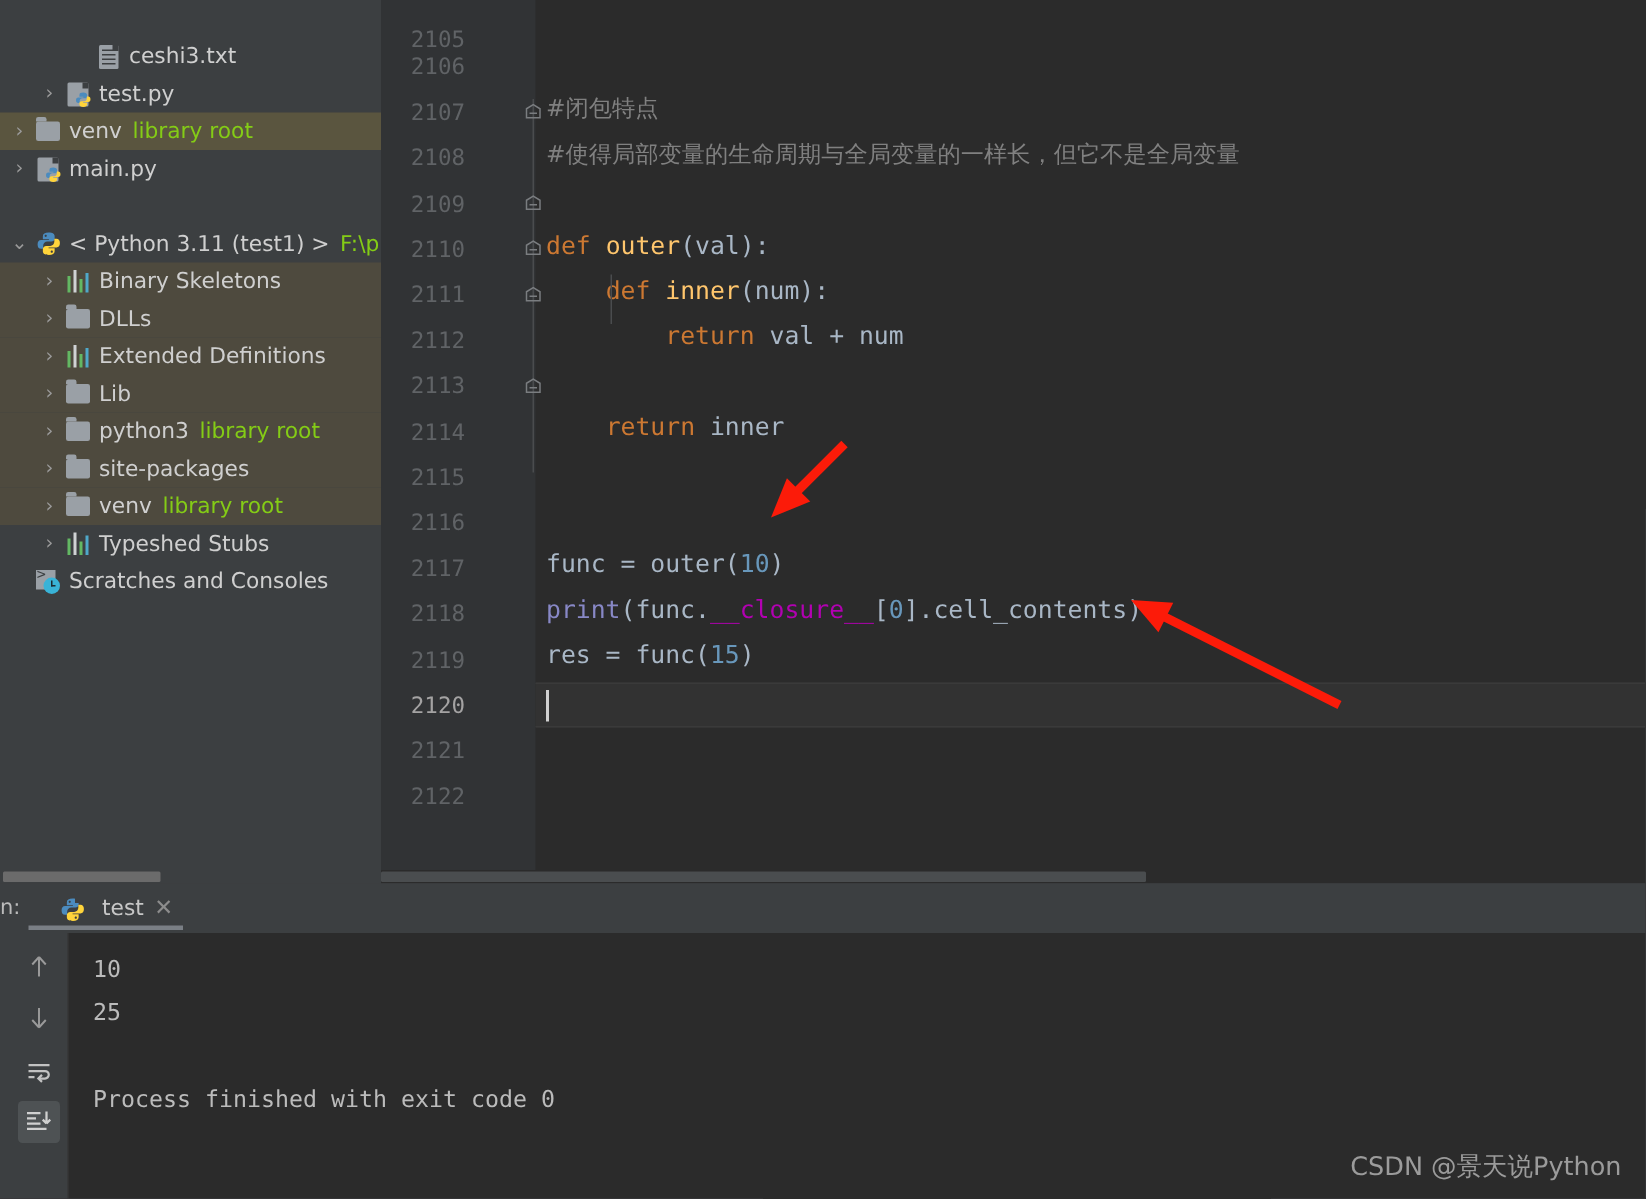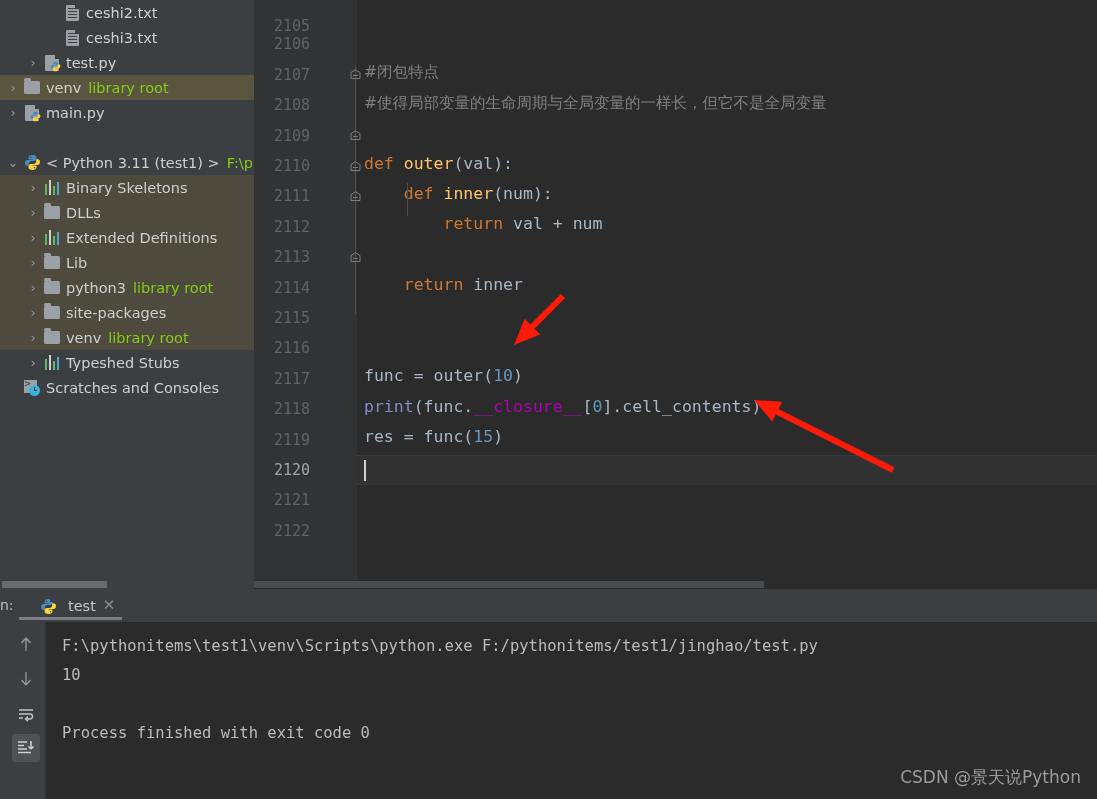--- a/index.html
+++ b/index.html
@@ -170,27 +170,20 @@
 
   
   #arrows { position:absolute; left:0; top:0; width:1097px; height:799px; pointer-events:none; }
 </style>
 </head>
 <body>
 
 <div id="app">
 
   <div id="sidebar">
-      <div class="tree-row" style="top: 0px; position: absolute; left: 0px; width: 254px;">
-        <span class="arrow blank" style="margin-left: 44px;">›</span>
-        <span class="ic">
-          <span class="doc-icon"></span>
-        </span>
-        <span class="lbl">ceshi2.txt</span>
-      </div>
       <div class="tree-row" style="top: 25px; position: absolute; left: 0px; width: 254px;">
         <span class="arrow blank" style="margin-left: 44px;">›</span>
         <span class="ic">
           <span class="doc-icon"></span>
         </span>
         <span class="lbl">ceshi3.txt</span>
       </div>
       <div class="tree-row" style="top: 50px; position: absolute; left: 0px; width: 254px;">
         <span class="arrow" style="margin-left: 24px;">›</span>
         <span class="ic">
@@ -429,22 +422,22 @@
       </div>
       <div class="side-btn active" style="top:112px;">
         <svg width="18" height="16" viewBox="0 0 18 16">
           <path d="M1 2 H10 M1 5.5 H7 M1 9 H10 M1 12.5 H14" stroke="#d0d0d0" stroke-width="1.5" fill="none"></path>
           <path d="M14 1 L14 9 M14 9 L11.5 6.4 M14 9 L16.5 6.4" stroke="#d0d0d0" stroke-width="1.5" fill="none"></path>
         </svg>
       </div>
     </div>
 
     <div id="console">
-        <div class="conline">F:\pythonitems\test1\venv\Scripts\python.exe F:/pythonitems/test1/jinghao/test.py</div>
         <div class="conline">10</div>
+        <div class="conline">25</div>
         <div class="conline">&nbsp;</div>
         <div class="conline">Process finished with exit code 0</div>
       </div>
     <div id="watermark">CSDN @景天说Python</div>
   </div>
 
   <svg id="arrows">
       <g>
         <line x1="563" y1="296" x2="528.142135623731" y2="330.85786437626905" stroke="#fc1b09" stroke-width="6" stroke-linecap="butt"></line>
         <polygon points="514,345 524.6066017177983,318.83704909609776 540.1629509039022,334.3933982822018" fill="#fc1b09"></polygon>

